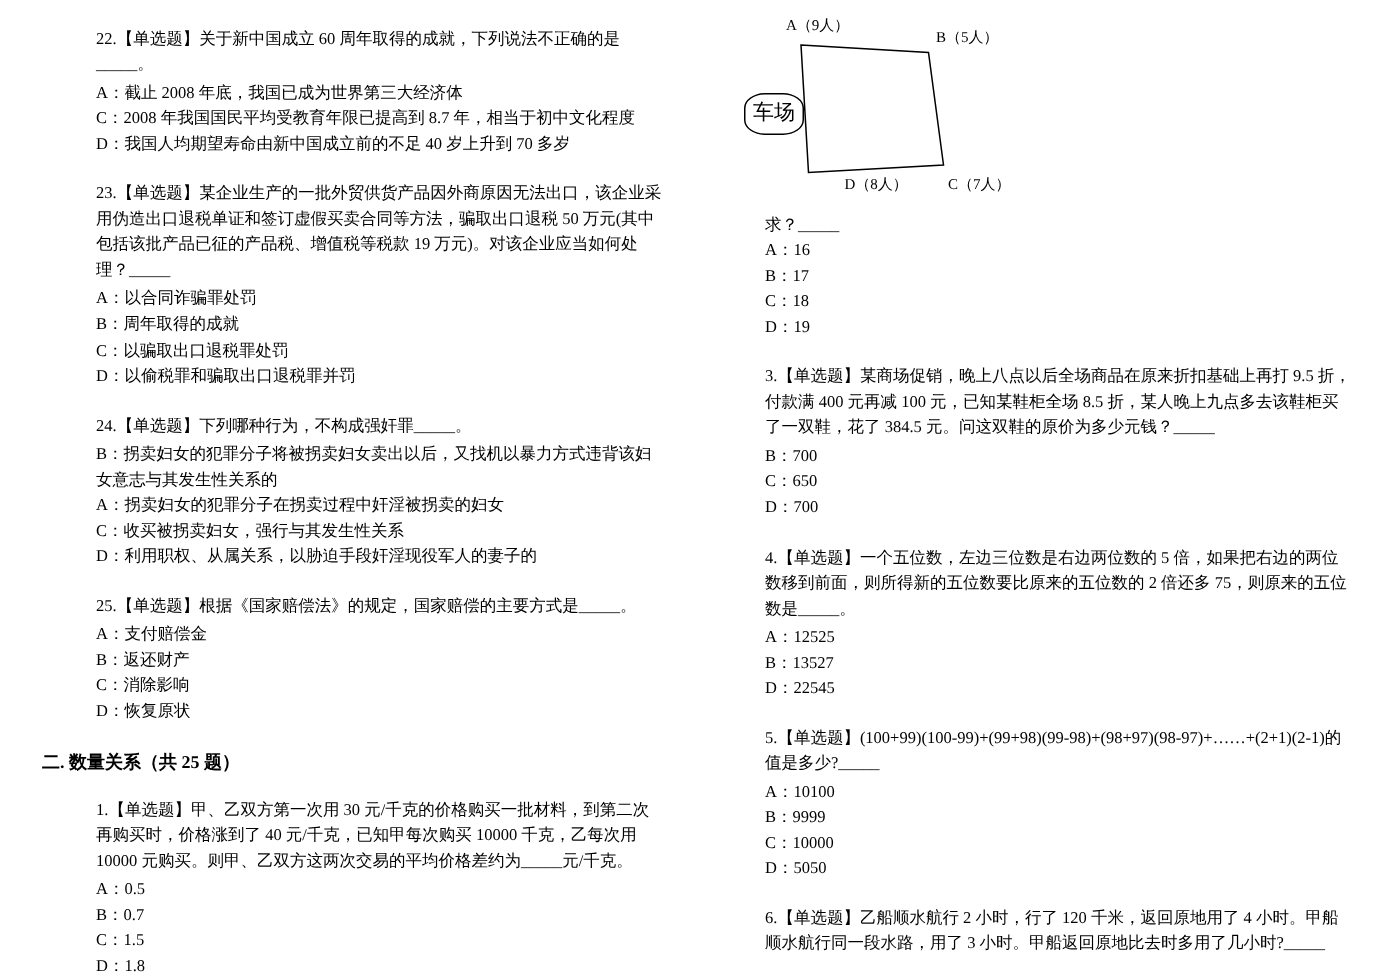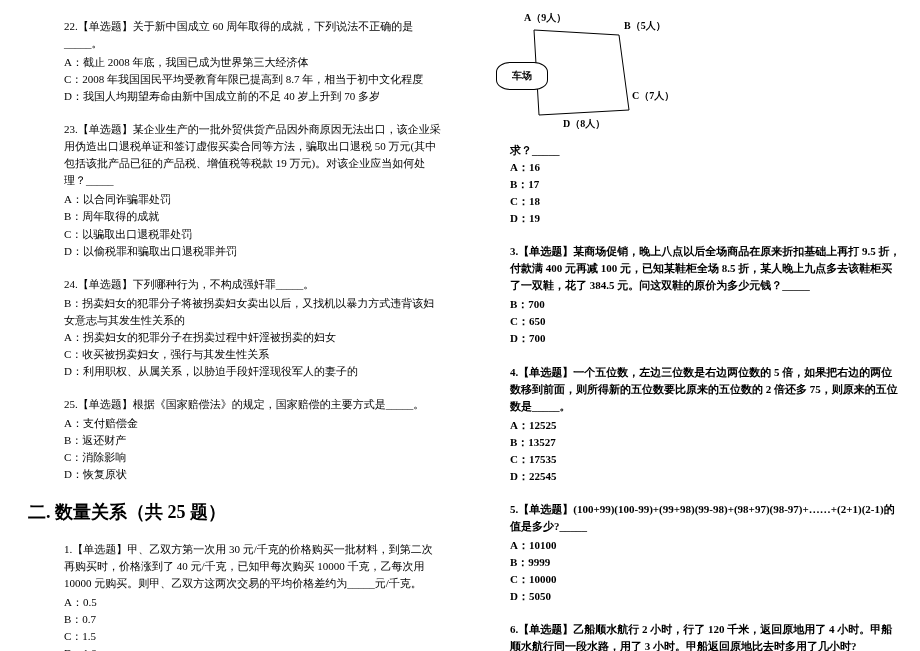--- a/index.html
+++ b/index.html
@@ -13,53 +13,53 @@
     width: 920px;
     height: 651px;
     overflow: hidden;
     display: flex;
   }
   .col {
     padding: 18px 18px 0 28px;
     line-height: 1.55;
   }
   .col-left { width: 460px; }
-  .col-right { width: 460px; padding-left: 14px; font-weight: bold; }
+  .col-right { width: 460px; padding-left: 14px; }
   .question { margin-bottom: 16px; margin-left: 36px; }
   .stem { margin: 0 0 2px 0; }
   .opts div { margin: 0; }
   .section-title {
     font-weight: bold;
-    font-size: 18px;
+    font-size: 12px;
     margin: 10px 0 14px 0;
   }
   .diagram-box {
     position: relative;
     width: 170px;
     height: 120px;
     margin: 0 0 4px 20px;
   }
   .poly {
     position: absolute;
     left: 30px;
     top: 2px;
   }
   .vlbl { position: absolute; font-size: 10px; white-space: nowrap; }
   .carfield {
     position: absolute;
     left: 2px;
     top: 44px;
-    width: 52px;
+    width: 40px;
     height: 28px;
     border: 1px solid #000;
     border-radius: 14px / 10px;
     display: flex;
     align-items: center;
     justify-content: center;
-    font-size: 10px;
+    font-size: 14px;
     background: #fff;
   }
   .qiu { margin-top: 2px; }
 </style>
 </head>
 <body>
 
 <div class="col col-left">
 
   <div class="question">
@@ -116,21 +116,21 @@
 </div>
 
 <div class="col col-right">
 
   <div class="diagram-box">
     <svg class="poly" width="130" height="110">
       <polygon points="10,10 95,15 105,90 15,95" fill="none" stroke="#000" stroke-width="1"></polygon>
     </svg>
     <div class="vlbl" style="left:30px; top:-8px;">A（9人）</div>
     <div class="vlbl" style="left:130px; top:0px;">B（5人）</div>
-    <div class="vlbl" style="left:138px; top:70px;">C（7人）</div>
+    <div class="vlbl" style="left:138px; top:98px;">C（7人）</div>
     <div class="vlbl" style="left:48px; top:98px;margin-left:21px;">D（8人）</div>
     <div class="carfield">车场</div>
   </div>
 
   <div class="question" style="margin-top:0;">
     <div class="qiu">求？_____</div>
     <div class="opts">
       <div>A：16</div>
       <div>B：17</div>
       <div>C：18</div>
@@ -145,21 +145,20 @@
       <div>C：650</div>
       <div>D：700</div>
     </div>
   </div>
 
   <div class="question">
     <p class="stem">4.【单选题】一个五位数，左边三位数是右边两位数的 5 倍，如果把右边的两位数移到前面，则所得新的五位数要比原来的五位数的 2 倍还多 75，则原来的五位数是_____。</p>
     <div class="opts">
       <div>A：12525</div>
       <div>B：13527</div>
-      <div>C：17535</div>
       <div>D：22545</div>
     </div>
   </div>
 
   <div class="question">
     <p class="stem">5.【单选题】(100+99)(100-99)+(99+98)(99-98)+(98+97)(98-97)+……+(2+1)(2-1)的值是多少?_____</p>
     <div class="opts">
       <div>A：10100</div>
       <div>B：9999</div>
       <div>C：10000</div>

